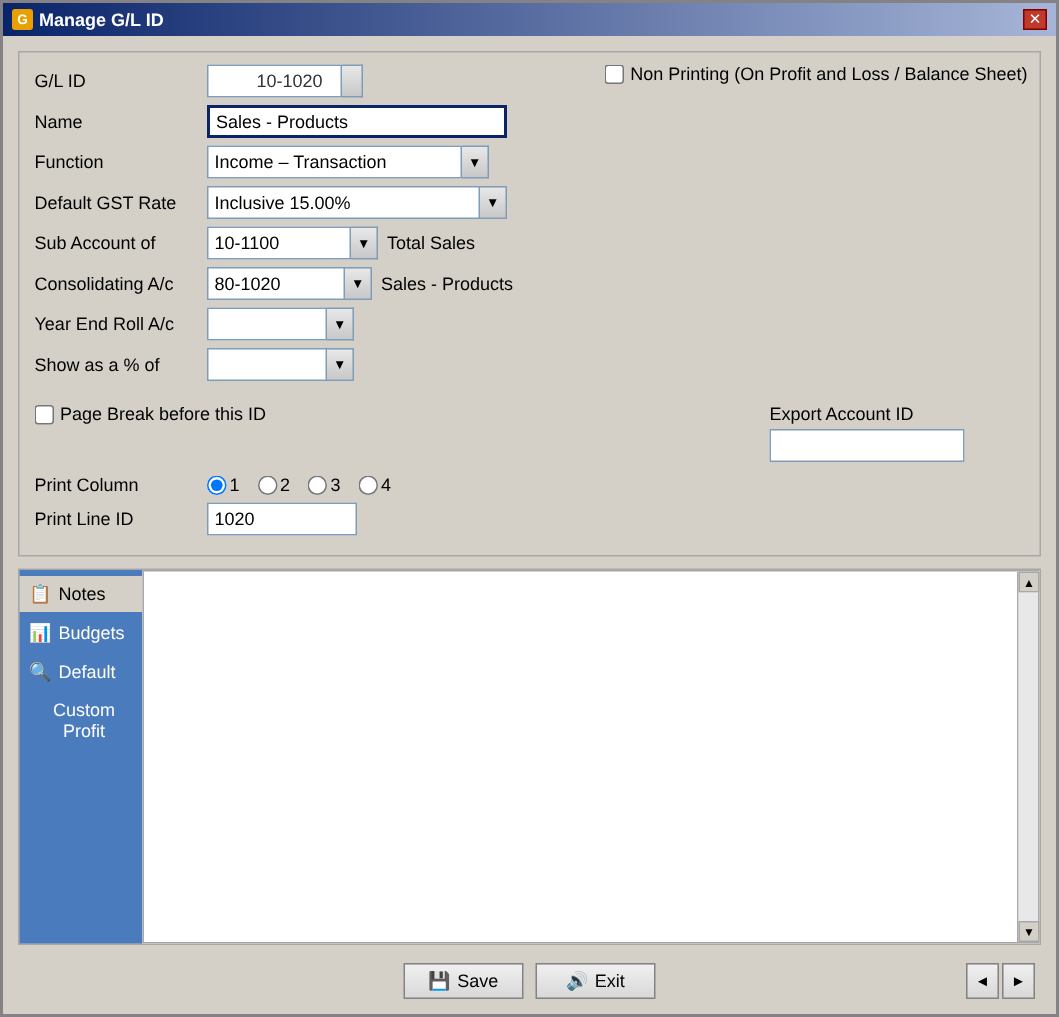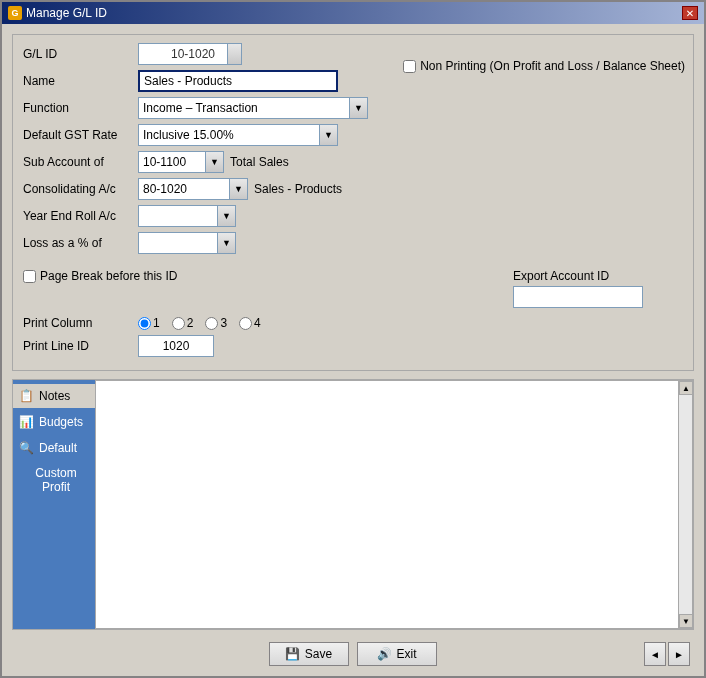--- a/index.html
+++ b/index.html
@@ -46,21 +46,21 @@
       display: flex;
       align-items: center;
       justify-content: center;
       font-size: 9px;
       color: white;
       font-weight: bold;
     }
 
     .title-text {
       font-size: 12px;
-      font-weight: normal;
+      font-weight: bold;
       color: white;
     }
 
     .title-close {
       width: 16px;
       height: 14px;
       background: #c0392b;
       color: white;
       font-size: 10px;
       border: 1px solid #7f0000;
@@ -271,71 +271,71 @@
       <div class="title-icon">G</div>
       <span class="title-text">Manage G/L ID</span>
     </div>
     <div class="title-close">✕</div>
   </div>
 
   <div style="flex:1; display:flex; flex-direction:column; padding:6px; gap:4px; overflow:hidden;">
 
     <div class="main-form">
 
-      <div style="position:absolute; top:24px; right:8px; display:flex; align-items:center; gap:4px;">
+      <div style="position:absolute; top:7px; right:8px; display:flex; align-items:center; gap:4px;">
         <input type="checkbox" style="">
         <label class="checkbox-label">Non Printing (On Profit and Loss / Balance Sheet)</label>
       </div>
 
       <div class="form-row">
         <span class="form-label">G/L ID</span>
         <input type="text" class="form-input disabled" style="width: 90px;" readonly="" value="10-1020">
         <div style="width:14px; height:22px; background:linear-gradient(to bottom,#e8e8e8,#c8c8c8); border:1px solid #7f9db9; border-left:none;">
         </div>
       </div>
 
       <div class="form-row">
         <span class="form-label">Name</span>
         <input type="text" class="form-input highlighted" style="width: 200px;" id="nameInput" value="Sales - Products">
       </div>
 
       <div class="form-row">
         <span class="form-label">Function</span>
-        <input type="text" class="form-input" style="width: 212px;" id="functionInput" value="Income – Transaction">
+        <input type="text" class="form-input" style="width: 170px;" id="functionInput" value="Income – Transaction">
         <div class="select-arrow">▼</div>
       </div>
 
       <div class="form-row">
         <span class="form-label">Default GST Rate</span>
         <input type="text" class="form-input" style="width: 182px;" id="gstInput" value="Inclusive 15.00%">
         <div class="select-arrow">▼</div>
       </div>
 
       <div class="form-row">
         <span class="form-label">Sub Account of</span>
-        <input type="text" class="form-input" style="width: 68px;" id="subAccInput" value="10-1100">
+        <input type="text" class="form-input" style="width: 96px;" id="subAccInput" value="10-1100">
         <div class="select-arrow">▼</div>
         <span style="margin-left:6px; font-size:12px;">Total Sales</span>
       </div>
 
       <div class="form-row">
         <span class="form-label">Consolidating A/c</span>
         <input type="text" class="form-input" style="width: 92px;" id="consolidatingInput" value="80-1020">
         <div class="select-arrow">▼</div>
         <span style="margin-left:6px; font-size:12px;">Sales - Products</span>
       </div>
 
       <div class="form-row">
         <span class="form-label">Year End Roll A/c</span>
         <input type="text" class="form-input" style="width: 80px;" id="yearEndInput">
         <div class="select-arrow">▼</div>
       </div>
 
       <div class="form-row">
-        <span class="form-label">Loss as a % of</span>
+        <span class="form-label">Show as a % of</span>
         <input type="text" class="form-input" style="width: 80px;" id="showAsInput">
         <div class="select-arrow">▼</div>
       </div>
 
       <div style="height:10px;"></div>
 
       <div style="display:flex; align-items:flex-start; justify-content:space-between; padding-right:40px;">
         <div style="display:flex; align-items:center; gap:4px;">
           <input type="checkbox" style="">
           <label>Page Break before this ID</label>
@@ -361,21 +361,21 @@
             <input type="radio" name="printcol" style=""> 3
           </label>
           <label class="radio-group">
             <input type="radio" name="printcol" style=""> 4
           </label>
         </div>
       </div>
 
       <div class="form-row">
         <span class="form-label">Print Line ID</span>
-        <input type="text" class="form-input" style="width: 76px; text-align: center;" id="printLineInput" value="1020">
+        <input type="text" class="form-input" style="width: 100px;" id="printLineInput" value="1020">
       </div>
 
     </div>
 
     <div class="bottom-panel">
 
       <div class="tab-sidebar">
         <button class="tab-btn active">
           <span class="tab-icon">📋</span>
           <span>Notes</span>

